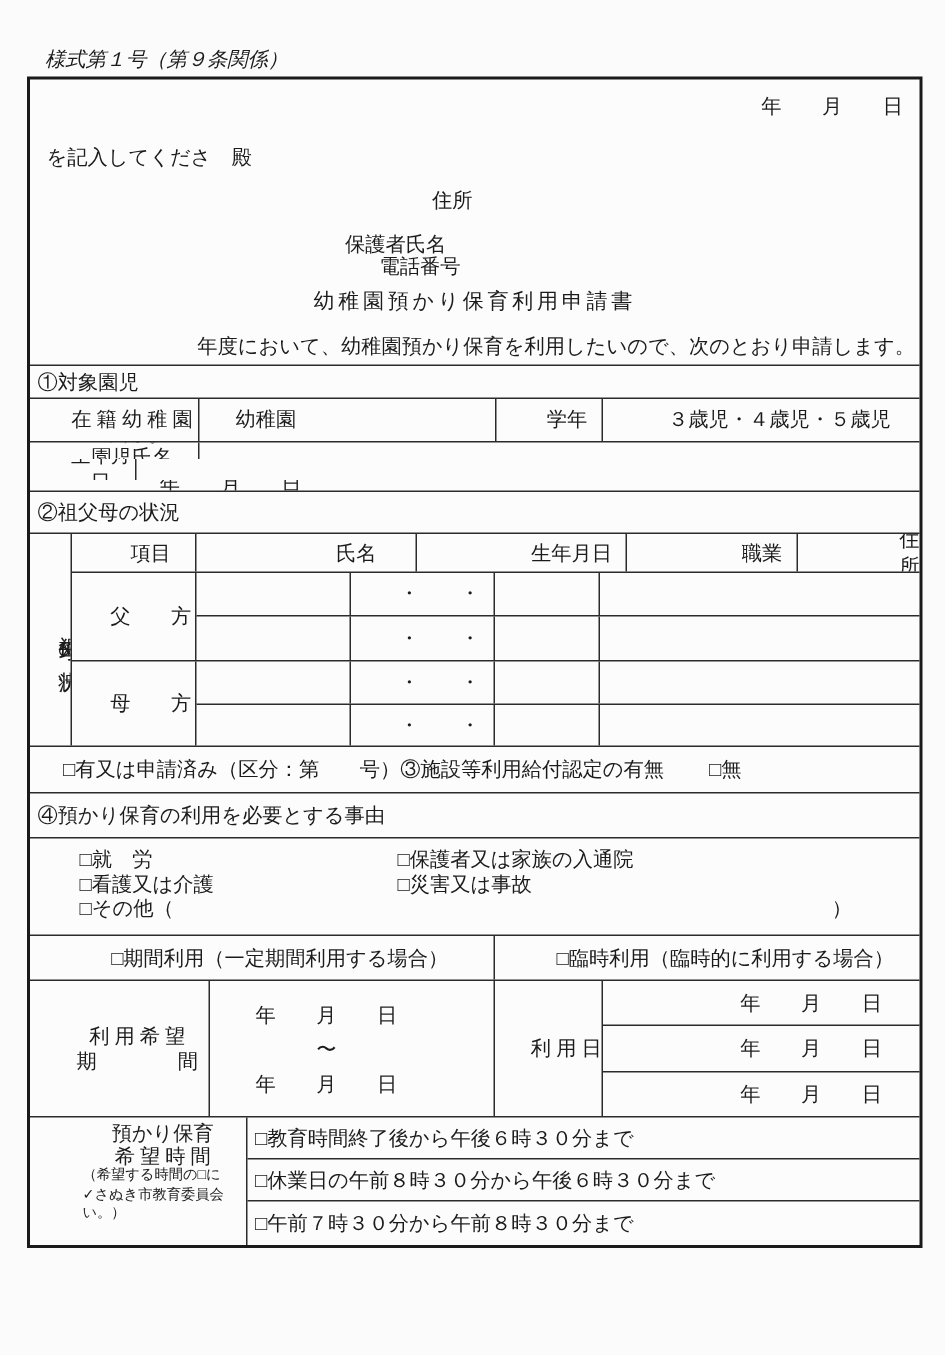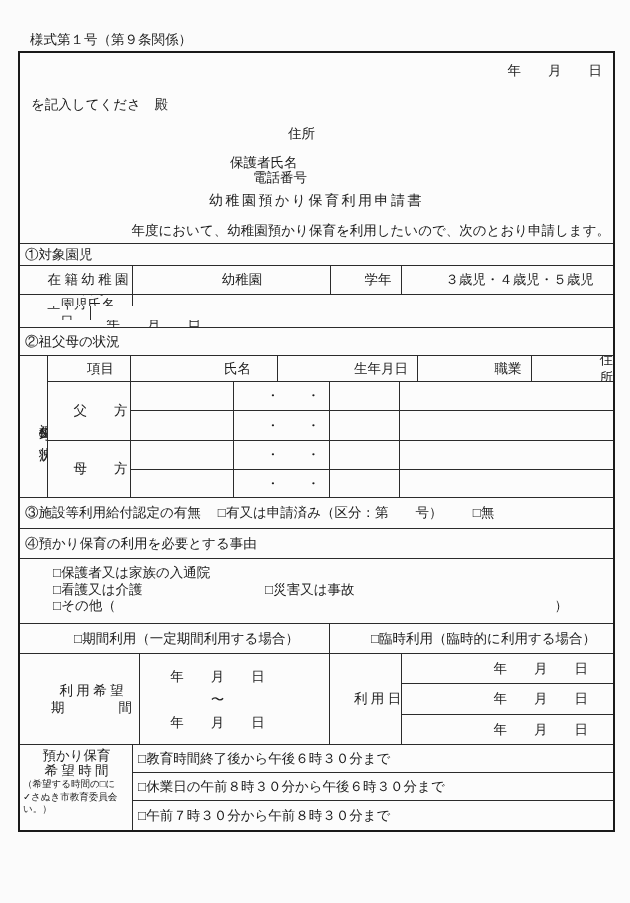--- a/index.html
+++ b/index.html
@@ -5,21 +5,21 @@
   html,body{margin:0;padding:0;}
   body{
     width:630px;height:903px;
     background:#fbfbfb;
     font-family:"Liberation Serif","DejaVu Serif",serif;
     color:#1b1b1b;
     font-size:13.5px;
     -webkit-font-smoothing:antialiased;
   }
   .page{position:relative;width:630px;height:903px;overflow:hidden;}
-  .form-no{position:absolute;left:30px;top:31px;font-size:13.5px;}
+  .form-no{position:absolute;left:30px;top:31px;font-size:13.5px;font-style:italic;}
   .box{
     position:absolute;left:18px;top:51px;width:597px;
     border:2px solid #1a1a1a;background:#fcfcfc;box-sizing:border-box;
   }
   .free{position:relative;height:190px;}
   .free .abs{position:absolute;white-space:pre;}
   .date-top{top:9px;right:11px;}
   .addressee{top:43px;left:11px;}
   .addr-label{top:72px;left:268px;}
   .guardian-label{top:101px;left:210px;}
@@ -66,21 +66,21 @@
     </div>
 
     <div class="tbl">
 
       <div class="row" style="height:22px;">
         <div class="cell hpad" style="flex:1;">①対象園児</div>
       </div>
 
       <div class="row" style="height:29px;">
         <div class="cell center spread" style="width:113px;">在 籍 幼 稚 園</div>
-        <div class="cell" style="width:198px;justify-content:center;padding-right:3px;">
+        <div class="cell" style="width:198px;justify-content:flex-start;padding-right:3px;">
           <span>幼稚園</span>
         </div>
         <div class="cell center" style="width:71px;text-align:right;">学年</div>
         <div class="cell center spread" style="width:211px;">３歳児・４歳児・５歳児</div>
       </div>
 
       <div class="row" style="height:33px;flex-direction:column;">
         <div class="cell col" style="width:113px;">
           <div class="small">ふりがな</div>
           <div>園児氏名</div>
@@ -138,33 +138,34 @@
                 <div class="cell" style="width:70px;"></div>
                 <div class="cell" style="flex:1;"></div>
               </div>
             </div>
           </div>
         </div>
       </div>
 
       <div class="row" style="height:31px;">
         <div class="cell hpad" style="flex:1;white-space:pre;">
+          <span style="margin-left:17px;">□有又は申請済み（区分：第　　号）</span>
           <span>③施設等利用給付認定の有無</span>
-          <span style="margin-left:17px;">□有又は申請済み（区分：第　　号）</span>
           <span style="margin-left:30px;">□無</span>
         </div>
       </div>
 
       <div class="row" style="height:30px;">
         <div class="cell hpad" style="flex:1;">④預かり保育の利用を必要とする事由</div>
       </div>
 
       <div class="row" style="height:65px;">
         <div class="cell col" style="flex:1;align-items:stretch;padding:6px 0 0 33px;justify-content:flex-start;">
           <div class="chkline">
+            <span class="chkleft">□就　労</span>
             <span>□保護者又は家族の入通院</span>
           </div>
           <div class="chkline">
             <span class="chkleft">□看護又は介護</span>
             <span>□災害又は事故</span>
           </div>
           <div class="chkline">
             <span>□その他（</span>
             <span style="margin-left:auto;margin-right:45px;">）</span>
           </div>
@@ -193,21 +194,21 @@
           </div>
           <div class="subrow" style="height:31px;">
             <div class="cell ymd-right" style="flex:1;padding-right:25px;">年　　月　　日</div>
           </div>
           <div class="subrow">
             <div class="cell ymd-right" style="flex:1;padding-right:25px;">年　　月　　日</div>
           </div>
         </div>
       </div>
 
-      <div class="row" style="height:85px;">
+      <div class="row" style="height:85px;padding-left:32px;">
         <div class="cell col" style="width:113px;align-items:stretch;padding:3px 2px 0 3px;line-height:15px;justify-content:flex-start;">
           <div style="text-align:center;">預かり保育</div>
           <div style="text-align:center;" class="spread">希 望 時 間</div>
           <div class="note">（希望する時間の□に</div>
           <div class="note">✓さぬき市教育委員会</div>
           <div class="note">い。）</div>
         </div>
         <div class="subcol">
           <div class="subrow" style="height:28px;">
             <div class="cell hpad" style="flex:1;">□教育時間終了後から午後６時３０分まで</div>

